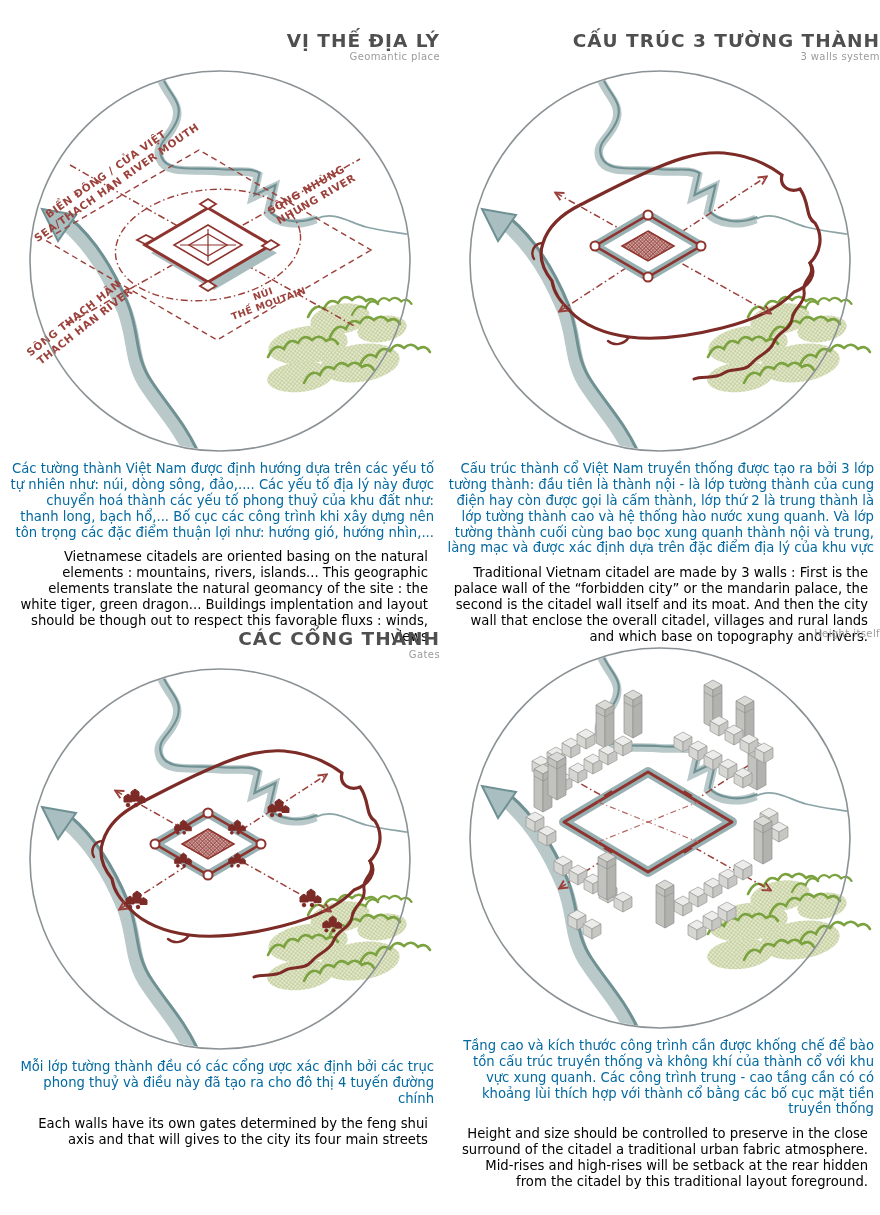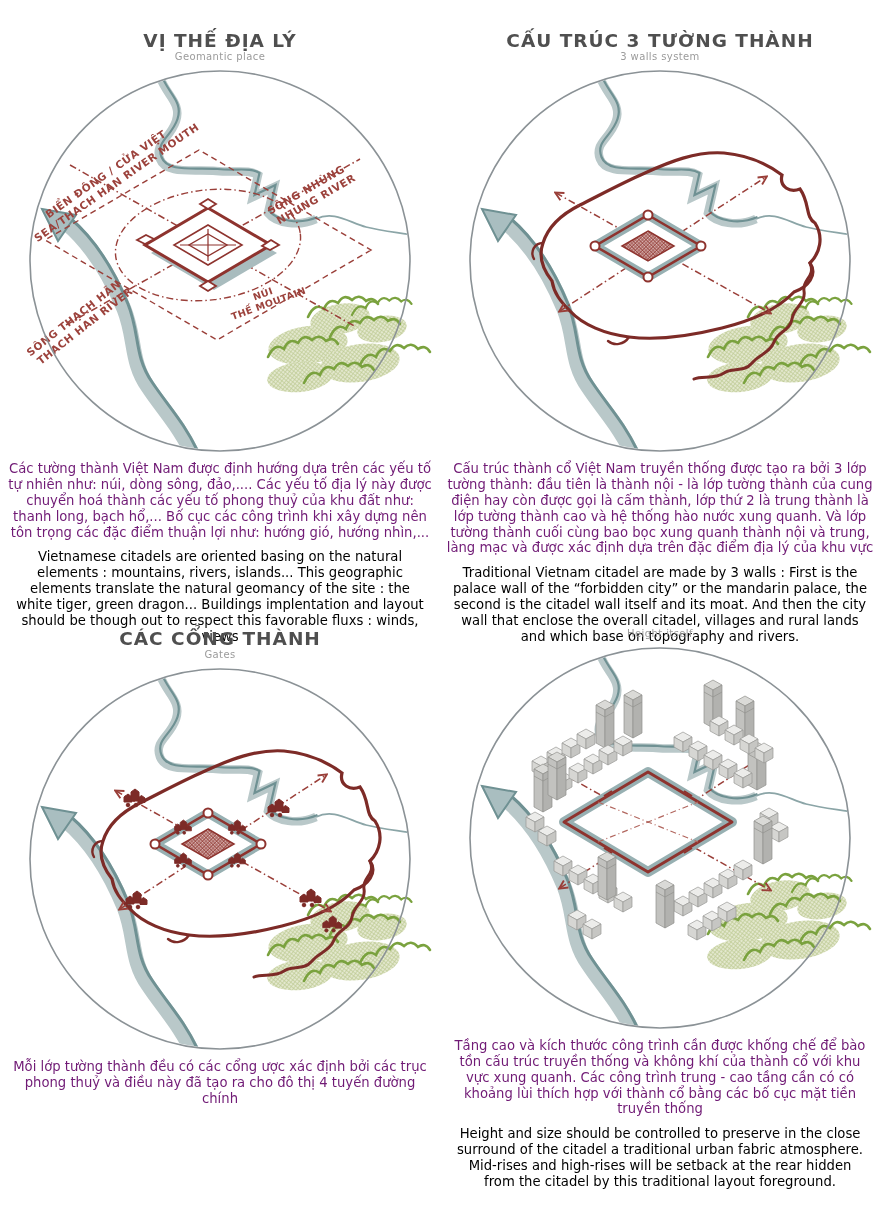--- a/index.html
+++ b/index.html
@@ -1,26 +1,26 @@
 <!DOCTYPE html>
 <html><head>
 <meta charset="utf-8">
 <style>
   html,body{margin:0;padding:0;background:#ffffff;}
   .page{position:relative;width:880px;height:1215px;background:#ffffff;overflow:hidden;
         font-family:"DejaVu Sans","Liberation Sans",sans-serif;}
-  .panel{position:absolute;width:440px;text-align:center;}
+  .panel{position:absolute;width:440px;text-align:right;}
   #panel-geomantic{left:0;top:30px;}
   #panel-walls{left:440px;top:30px;}
   #panel-gates{left:0;top:628px;}
   #panel-height{left:440px;top:628px;}
   .panel h2{margin:0;font-size:18.5px;font-weight:bold;color:#4f4f4f;letter-spacing:1px;line-height:1.15;}
   .panel h3{margin:0;font-size:10px;font-weight:normal;color:#9b9b9b;letter-spacing:.4px;line-height:1.2;}
   .panel svg.diagram{display:block;margin:2px auto 0;}
-  .vn-text{margin:4px 6px 0;font-size:13.2px;line-height:1.2;color:#701a75;font-weight:500;}
+  .vn-text{margin:4px 6px 0;font-size:13.2px;line-height:1.2;color:#0369a1;font-weight:500;}
   .en-text{margin:9px 12px 0;font-size:13.2px;line-height:1.2;color:#000000;}
   .maplabel{font-size:10.5px;font-weight:bold;fill:#9c423c;letter-spacing:.6px;}
   .maplabel-sm{font-size:9.5px;font-weight:bold;fill:#9c423c;letter-spacing:.4px;}
 </style>
 </head>
 <body>
 
 <svg width="0" height="0" style="position:absolute" aria-hidden="true">
   <defs>
     <clipPath id="cc">
@@ -209,20 +209,21 @@
       <use href="#gate" transform="translate(126,238)"></use>
       <use href="#gate" transform="translate(300,236)"></use>
       <use href="#gate" transform="translate(322,262) scale(0.9)"></use>
       <use href="#gate" transform="translate(173,165) scale(0.8)"></use>
       <use href="#gate" transform="translate(227,165) scale(0.8)"></use>
       <use href="#gate" transform="translate(173,198) scale(0.8)"></use>
       <use href="#gate" transform="translate(227,198) scale(0.8)"></use>
       <use href="#rim"></use>
     </svg>
     <p class="vn-text">Mỗi lớp tường thành đều có các cổng ược xác định bởi các trục phong thuỷ và điều này đã tạo ra cho đô thị 4 tuyến đường chính</p>
+    <p class="en-text">Each walls have its own gates determined by the feng shui axis and that will gives to the city its four main streets</p>
   </section>
 
   <section class="panel" id="panel-height">
     <h3>Height itself</h3>
     <svg class="diagram" width="425" height="392" viewBox="0 0 425 392">
       <use href="#rivTop"></use>
       <use href="#rivMain"></use>
       <use href="#mts"></use>
       <use href="#axesArrow"></use>
       <g>

